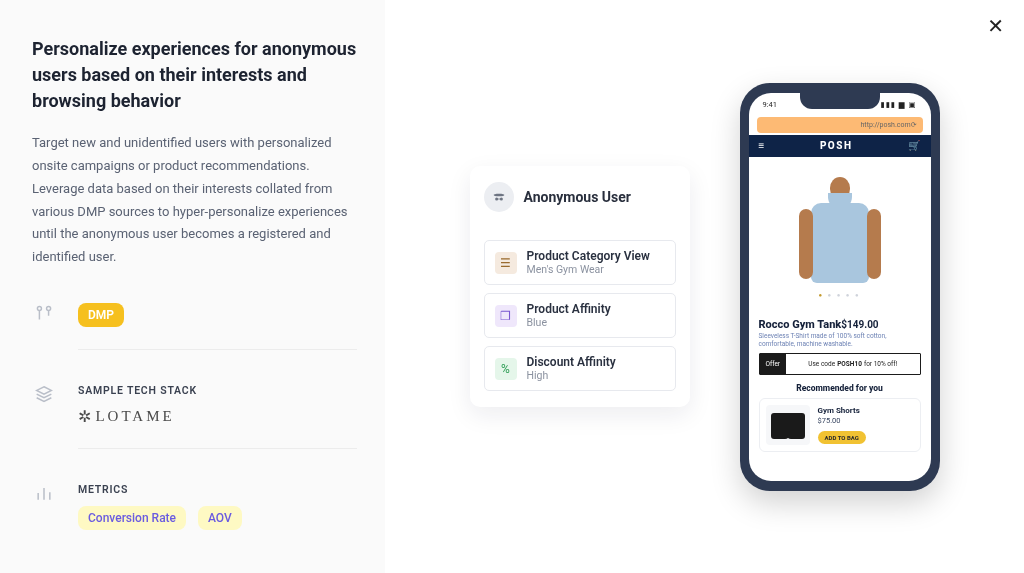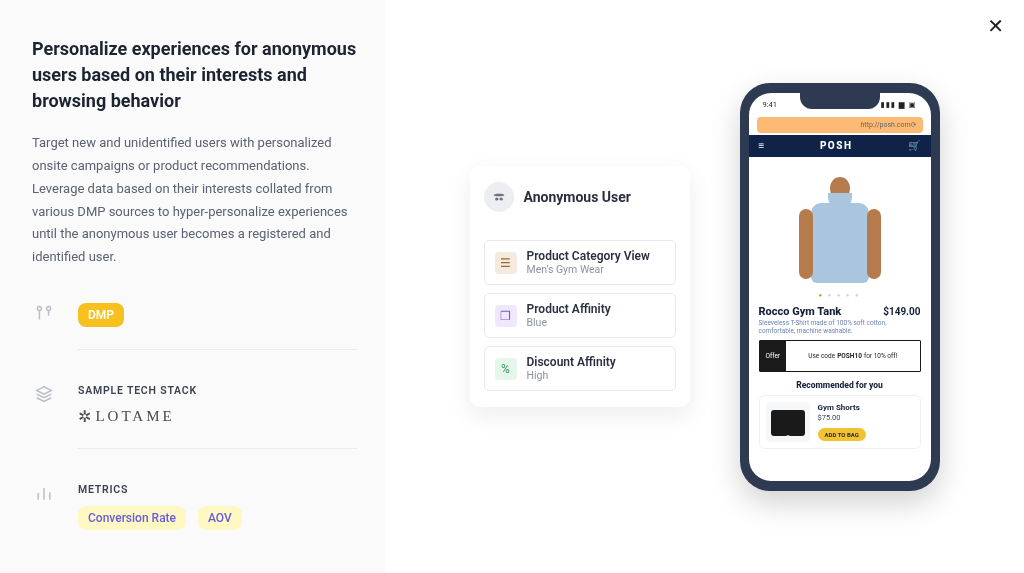--- a/index.html
+++ b/index.html
@@ -49,25 +49,25 @@
   .prod-img-wrap { height: 126px; display: flex; align-items: flex-end; justify-content: center; }
   .shirt { position: relative; width: 78px; height: 110px; }
   .shirt .body { position: absolute; left: 10px; top: 24px; width: 58px; height: 80px; background: #a9c6de; border-radius: 10px 10px 6px 6px; }
   .shirt .neck { position: absolute; left: 27px; top: 14px; width: 24px; height: 16px; background: #a9c6de; border-radius: 0 0 12px 12px; }
   .shirt .head { position: absolute; left: 29px; top: -2px; width: 20px; height: 22px; background: #b57b4d; border-radius: 50% 50% 45% 45%; }
   .shirt .arm-l, .shirt .arm-r { position: absolute; top: 30px; width: 14px; height: 70px; background: #b57b4d; border-radius: 8px; }
   .shirt .arm-l { left: -2px; }
   .shirt .arm-r { right: -2px; }
   .dots { text-align: center; font-size: 6px; color: #cfd3db; letter-spacing: 2px; margin-top: 2px; }
   .dots .active { color: #c49a2e; }
-  .prod-row { display: flex; justify-content: space-between; align-items: baseline; margin-top: 7px; }
+  .prod-row { display: flex; justify-content: flex-start; align-items: baseline; margin-top: 20px; }
   .prod-name { font-size: 11px; font-weight: 800; color: #15213a; }
   .prod-price { font-size: 10px; font-weight: 700; color: #15213a; }
   .prod-sub { font-size: 6.5px; color: #6d82b4; line-height: 1.3; margin-top: 1px; }
-  .offer { margin-top: 5px; height: 32px; border: 1px solid #1b1b1b; display: flex; font-size: 6.5px; overflow: hidden; border-radius: 1px; }
+  .offer { margin-top: 5px; height: 22px; border: 1px solid #1b1b1b; display: flex; font-size: 6.5px; overflow: hidden; border-radius: 1px; }
   .offer .lab { background: #1b1b1b; color: #fff; padding: 0 6px; display: flex; align-items: center; }
   .offer .txt { flex: 1; display: flex; align-items: center; justify-content: center; color: #222; }
   .offer .txt b { margin: 0 2px; }
   .rec-title { text-align: center; font-size: 8.5px; font-weight: 800; color: #15213a; margin-top: 8px; }
   .rec-card { margin-top: 5px; border: 1px solid #eceef2; border-radius: 6px; padding: 6px; display: flex; gap: 8px; align-items: center; }
   .shorts { width: 44px; height: 40px; background: #f6f7f9; border-radius: 4px; position: relative; overflow: hidden; }
   .shorts::before, .shorts::after { content: ""; position: absolute; top: 8px; width: 18px; height: 26px; background: #1a1a1a; }
   .shorts::before { left: 5px; border-radius: 3px 0 4px 3px; }
   .shorts::after  { right: 5px; border-radius: 0 3px 3px 4px; }
   .rec-info .n { font-size: 8px; font-weight: 700; color: #15213a; }

